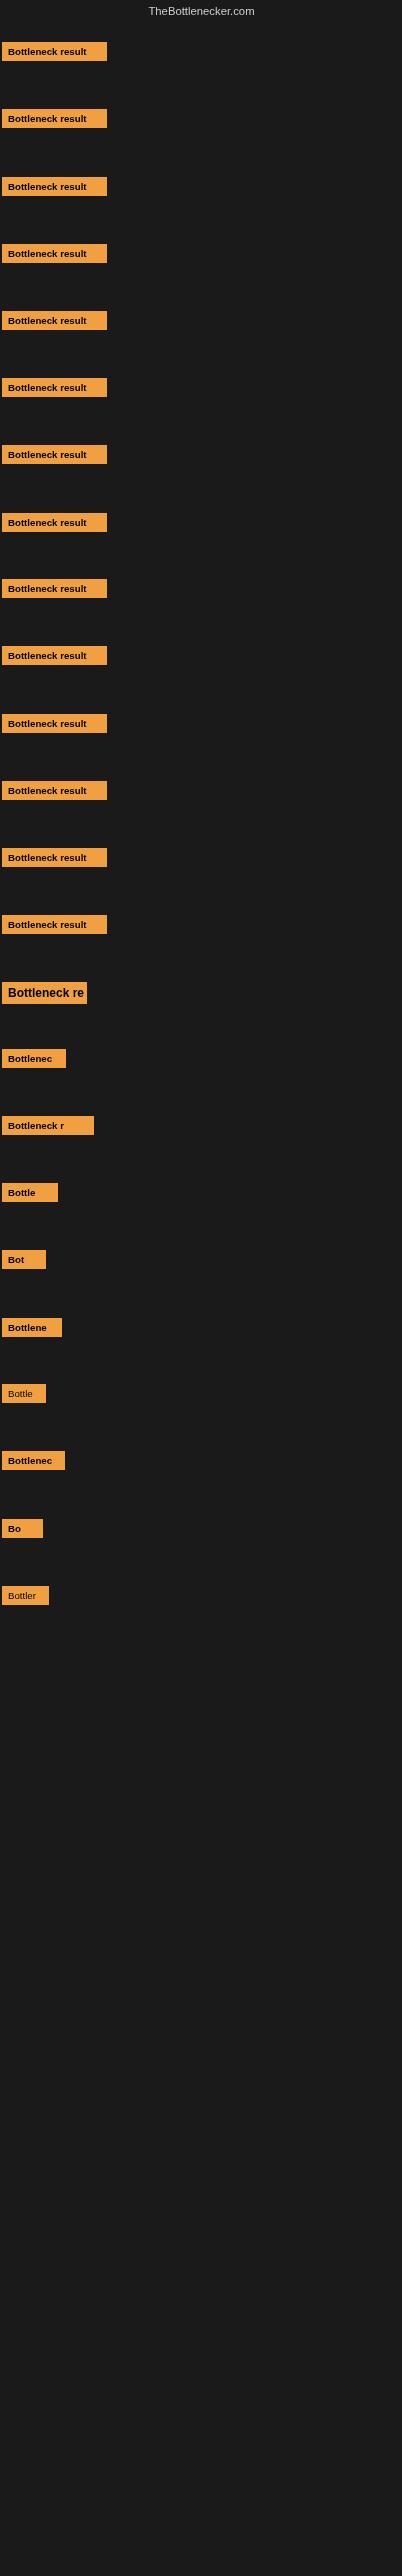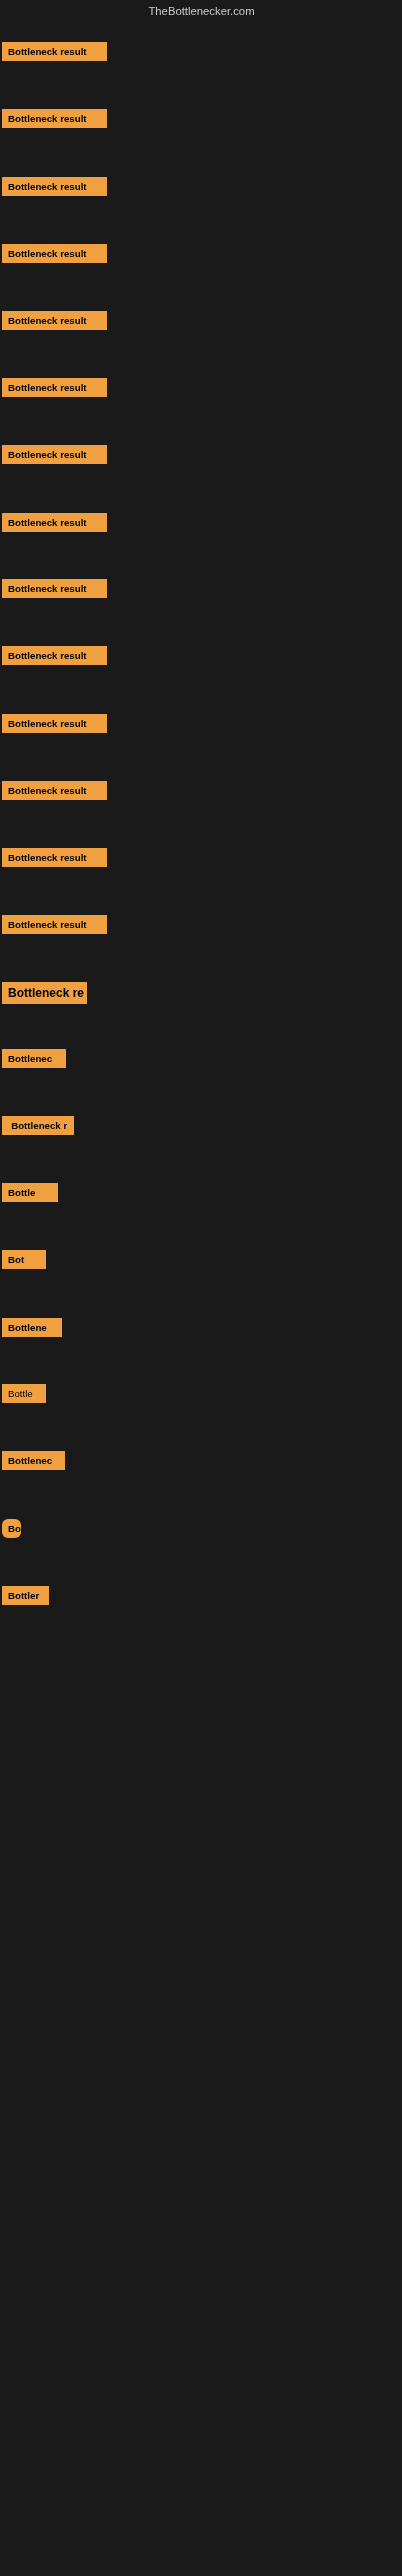--- a/index.html
+++ b/index.html
@@ -33,24 +33,24 @@
       <div style="position: absolute; top: 425px; left: 1.6px; background-color: rgb(240, 160, 64); color: rgb(0, 0, 0); font-size: 9.7px; font-weight: bold; padding: 4px 6.4px; width: 105px; overflow: hidden; white-space: nowrap; cursor: pointer;">Bottleneck result</div>
       <div style="position: absolute; top: 493px; left: 1.6px; background-color: rgb(240, 160, 64); color: rgb(0, 0, 0); font-size: 9.7px; font-weight: bold; padding: 4px 6.4px; width: 105px; overflow: hidden; white-space: nowrap; cursor: pointer;">Bottleneck result</div>
       <div style="position: absolute; top: 559px; left: 1.6px; background-color: rgb(240, 160, 64); color: rgb(0, 0, 0); font-size: 9.7px; font-weight: bold; padding: 4px 6.4px; width: 105px; overflow: hidden; white-space: nowrap; cursor: pointer;">Bottleneck result</div>
       <div style="position: absolute; top: 626px; left: 1.6px; background-color: rgb(240, 160, 64); color: rgb(0, 0, 0); font-size: 9.7px; font-weight: bold; padding: 4px 6.4px; width: 105px; overflow: hidden; white-space: nowrap; cursor: pointer;">Bottleneck result</div>
       <div style="position: absolute; top: 694px; left: 1.6px; background-color: rgb(240, 160, 64); color: rgb(0, 0, 0); font-size: 9.7px; font-weight: bold; padding: 4px 6.4px; width: 105px; overflow: hidden; white-space: nowrap; cursor: pointer;">Bottleneck result</div>
       <div style="position: absolute; top: 761px; left: 1.6px; background-color: rgb(240, 160, 64); color: rgb(0, 0, 0); font-size: 9.7px; font-weight: bold; padding: 4px 6.4px; width: 105px; overflow: hidden; white-space: nowrap; cursor: pointer;">Bottleneck result</div>
       <div style="position: absolute; top: 828px; left: 1.6px; background-color: rgb(240, 160, 64); color: rgb(0, 0, 0); font-size: 9.7px; font-weight: bold; padding: 4px 6.4px; width: 105px; overflow: hidden; white-space: nowrap; cursor: pointer;">Bottleneck result</div>
       <div style="position: absolute; top: 895px; left: 1.6px; background-color: rgb(240, 160, 64); color: rgb(0, 0, 0); font-size: 9.7px; font-weight: bold; padding: 4px 6.4px; width: 105px; overflow: hidden; white-space: nowrap; cursor: pointer;">Bottleneck result</div>
       <div style="position: absolute; top: 962px; left: 1.6px; background-color: rgb(240, 160, 64); color: rgb(0, 0, 0); font-size: 12px; font-weight: bold; padding: 4px 6.4px; width: 85px; overflow: hidden; white-space: nowrap; cursor: pointer;">Bottleneck re</div>
       <div style="position: absolute; top: 1029px; left: 1.6px; background-color: rgb(240, 160, 64); color: rgb(0, 0, 0); font-size: 9.7px; font-weight: bold; padding: 4px 6.4px; width: 64px; overflow: hidden; white-space: nowrap; cursor: pointer;">Bottlenec</div>
-      <div style="position: absolute; top: 1096px; left: 1.6px; background-color: rgb(240, 160, 64); color: rgb(0, 0, 0); font-size: 9.7px; font-weight: bold; padding: 4px 6.4px; width: 72px; overflow: hidden; white-space: nowrap; cursor: pointer; text-align: right;">Bottleneck r</div>
+      <div style="position: absolute; top: 1096px; left: 1.6px; background-color: rgb(240, 160, 64); color: rgb(0, 0, 0); font-size: 9.7px; font-weight: bold; padding: 4px 6.4px; width: 92px; overflow: hidden; white-space: nowrap; cursor: pointer;">Bottleneck r</div>
       <div style="position: absolute; top: 1163px; left: 1.6px; background-color: rgb(240, 160, 64); color: rgb(0, 0, 0); font-size: 9.7px; font-weight: bold; padding: 4px 6.4px; width: 56px; overflow: hidden; white-space: nowrap; cursor: pointer;">Bottle</div>
       <div style="position: absolute; top: 1230px; left: 1.6px; background-color: rgb(240, 160, 64); color: rgb(0, 0, 0); font-size: 9.7px; font-weight: bold; padding: 4px 6.4px; width: 44px; overflow: hidden; white-space: nowrap; cursor: pointer;">Bot</div>
       <div style="position: absolute; top: 1298px; left: 1.6px; background-color: rgb(240, 160, 64); color: rgb(0, 0, 0); font-size: 9.7px; font-weight: bold; padding: 4px 6.4px; width: 60px; overflow: hidden; white-space: nowrap; cursor: pointer;">Bottlene</div>
       <div style="position: absolute; top: 1364px; left: 1.6px; background-color: rgb(240, 160, 64); color: rgb(0, 0, 0); font-size: 9.7px; font-weight: normal; padding: 4px 6.4px; width: 44px; overflow: hidden; white-space: nowrap; cursor: pointer;">Bottle</div>
       <div style="position: absolute; top: 1431px; left: 1.6px; background-color: rgb(240, 160, 64); color: rgb(0, 0, 0); font-size: 9.7px; font-weight: bold; padding: 4px 6.4px; width: 63px; overflow: hidden; white-space: nowrap; cursor: pointer;">Bottlenec</div>
-      <div style="position: absolute; top: 1499px; left: 1.6px; background-color: rgb(240, 160, 64); color: rgb(0, 0, 0); font-size: 9.7px; font-weight: bold; padding: 4px 6.4px; width: 19px; overflow: hidden; white-space: nowrap; cursor: pointer; border-radius: 6px;">Bo</div>
-      <div style="position: absolute; top: 1566px; left: 1.6px; background-color: rgb(240, 160, 64); color: rgb(0, 0, 0); font-size: 9.7px; font-weight: bold; padding: 4px 6.4px; width: 47px; overflow: hidden; white-space: nowrap; cursor: pointer;">Bottler</div>
+      <div style="position: absolute; top: 1499px; left: 1.6px; background-color: rgb(240, 160, 64); color: rgb(0, 0, 0); font-size: 9.7px; font-weight: bold; padding: 4px 6.4px; width: 41px; overflow: hidden; white-space: nowrap; cursor: pointer;">Bo</div>
+      <div style="position: absolute; top: 1566px; left: 1.6px; background-color: rgb(240, 160, 64); color: rgb(0, 0, 0); font-size: 9.7px; font-weight: normal; padding: 4px 6.4px; width: 47px; overflow: hidden; white-space: nowrap; cursor: pointer;">Bottler</div>
     </div>
 
 </div>
 
 
 </body></html>

